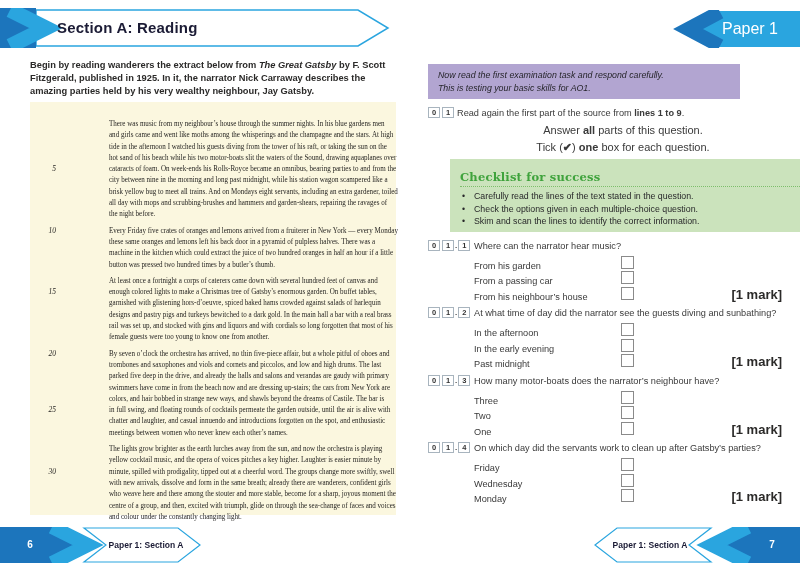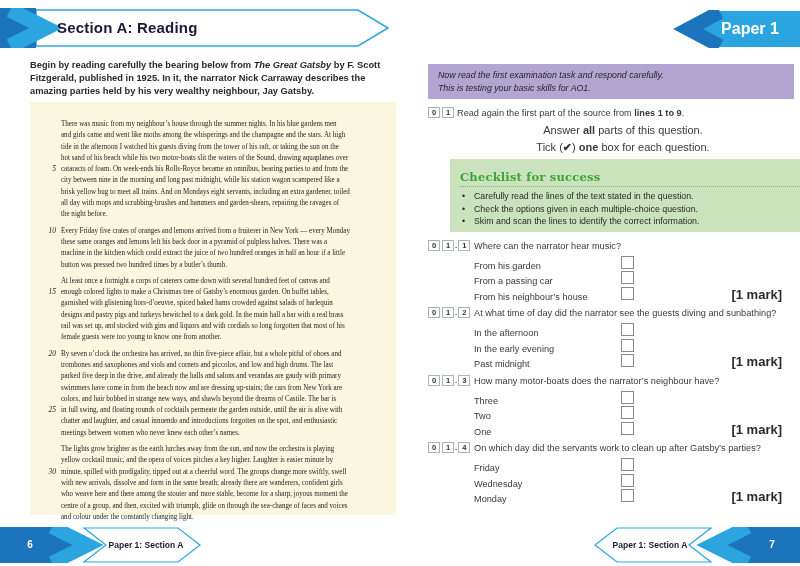--- a/index.html
+++ b/index.html
@@ -8,36 +8,36 @@
   svg{display:block;}
 
   
   .hdr-left{position:absolute;left:0;top:8px;}
   .hdr-left-title{position:absolute;left:57px;top:8px;height:40px;line-height:40px;
                   font-size:15px;font-weight:bold;color:#1b1b35;letter-spacing:.2px;text-align:center;}
   .intro{position:absolute;left:30px;top:59px;width:363px;font-size:9.3px;font-weight:bold;
          line-height:12.8px;color:#2b2a29;}
   .extract{position:absolute;left:30px;top:102px;width:366px;height:413px;background:#fbf7df;
            box-sizing:border-box;padding:11px 6px 8px 8px;}
-  .xline{display:flex;line-height:11.3px;font-family:"Liberation Serif",serif;font-size:8px;color:#201f1d;}
+  .xline{display:flex;line-height:11.3px;font-family:"Liberation Serif",serif;font-size:8px;color:#201f1d;gap:48px;}
   .xline.pstart{margin-top:5px;}
   .xnum{width:18px;min-width:18px;text-align:right;padding-right:5px;font-style:italic;font-size:7.5px;color:#201f1d;}
   .xtext{display:inline-block;white-space:nowrap;transform:scaleX(0.88);transform-origin:0 50%;}
 
   .ftr-left{position:absolute;left:0;top:527px;}
   .ftr-left-num{position:absolute;left:18px;top:527px;width:24px;height:36px;line-height:36px;
                 text-align:center;font-size:10px;font-weight:bold;color:#fff;}
   .ftr-left-label{position:absolute;left:104px;top:527px;width:84px;height:36px;line-height:36px;
                   text-align:center;font-size:8.5px;font-weight:bold;color:#1b1b35;}
 
   
   .hdr-right{position:absolute;left:668px;top:10px;}
   .hdr-right-title{position:absolute;left:704px;top:10px;width:92px;height:38px;line-height:38px;
-                   text-align:center;font-size:16px;font-weight:bold;color:#ffffff;}
-  .instruction-box{position:absolute;left:428px;top:64px;width:366px;box-sizing:border-box;
+                   text-align:center;font-size:16px;font-weight:normal;color:#ffffff;}
+  .instruction-box{position:absolute;left:428px;top:64px;width:312px;box-sizing:border-box;
                    background:#b2a5d1;padding:5px 10px 4px 10px;font-style:italic;font-size:8.8px;
                    line-height:13px;color:#26252b;}
   .rcol{position:absolute;left:428px;top:107px;width:361px;}
 
   .idgroup{display:inline-flex;align-items:center;gap:2px;}
   .idbox{width:12px;height:11px;border:1px solid #a8b4be;background:#fff;font-size:7.5px;font-weight:bold;
          color:#333;display:inline-flex;align-items:center;justify-content:center;box-sizing:border-box;}
   .iddot{font-size:8px;font-weight:bold;color:#444;margin:0 -1px;}
 
   .qline{position:relative;margin-bottom:4px;min-height:13px;font-size:9.2px;color:#3a3a3a;line-height:13px;}
@@ -75,21 +75,21 @@
 
 <div class="sheet">
 
   <svg class="hdr-left" width="396" height="40">
     <polygon points="36,2 358,2 388,20 358,38 36,38" fill="#ffffff" stroke="#2aa5df" stroke-width="1.5"></polygon>
     <rect x="0" y="0" width="36" height="40" fill="#1c75bc"></rect>
     <path d="M 10,2 L 46,20 L 10,38" fill="none" stroke="#2aa5df" stroke-width="15"></path>
   </svg>
   <div class="hdr-left-title">Section A: Reading</div>
 
-  <div class="intro"><span>Begin by reading carefully the bearing below from </span><i>The Great Gatsby</i><span> by F. Scott Fitzgerald, published in 1925. In it, the narrator Nick Carraway describes the amazing parties held by his very wealthy neighbour, Jay Gatsby.</span></div>
+  <div class="intro"><span>Begin by reading wanderers the extract below from </span><i>The Great Gatsby</i><span> by F. Scott Fitzgerald, published in 1925. In it, the narrator Nick Carraway describes the amazing parties held by his very wealthy neighbour, Jay Gatsby.</span></div>
 
   <div class="extract">
     <div>
         <div class="xline pstart">
           <span class="xnum"></span>
           <span class="xtext">There was music from my neighbour’s house through the summer nights. In his blue gardens men</span>
         </div>
         <div class="xline">
           <span class="xnum"></span>
           <span class="xtext">and girls came and went like moths among the whisperings and the champagne and the stars. At high</span>

